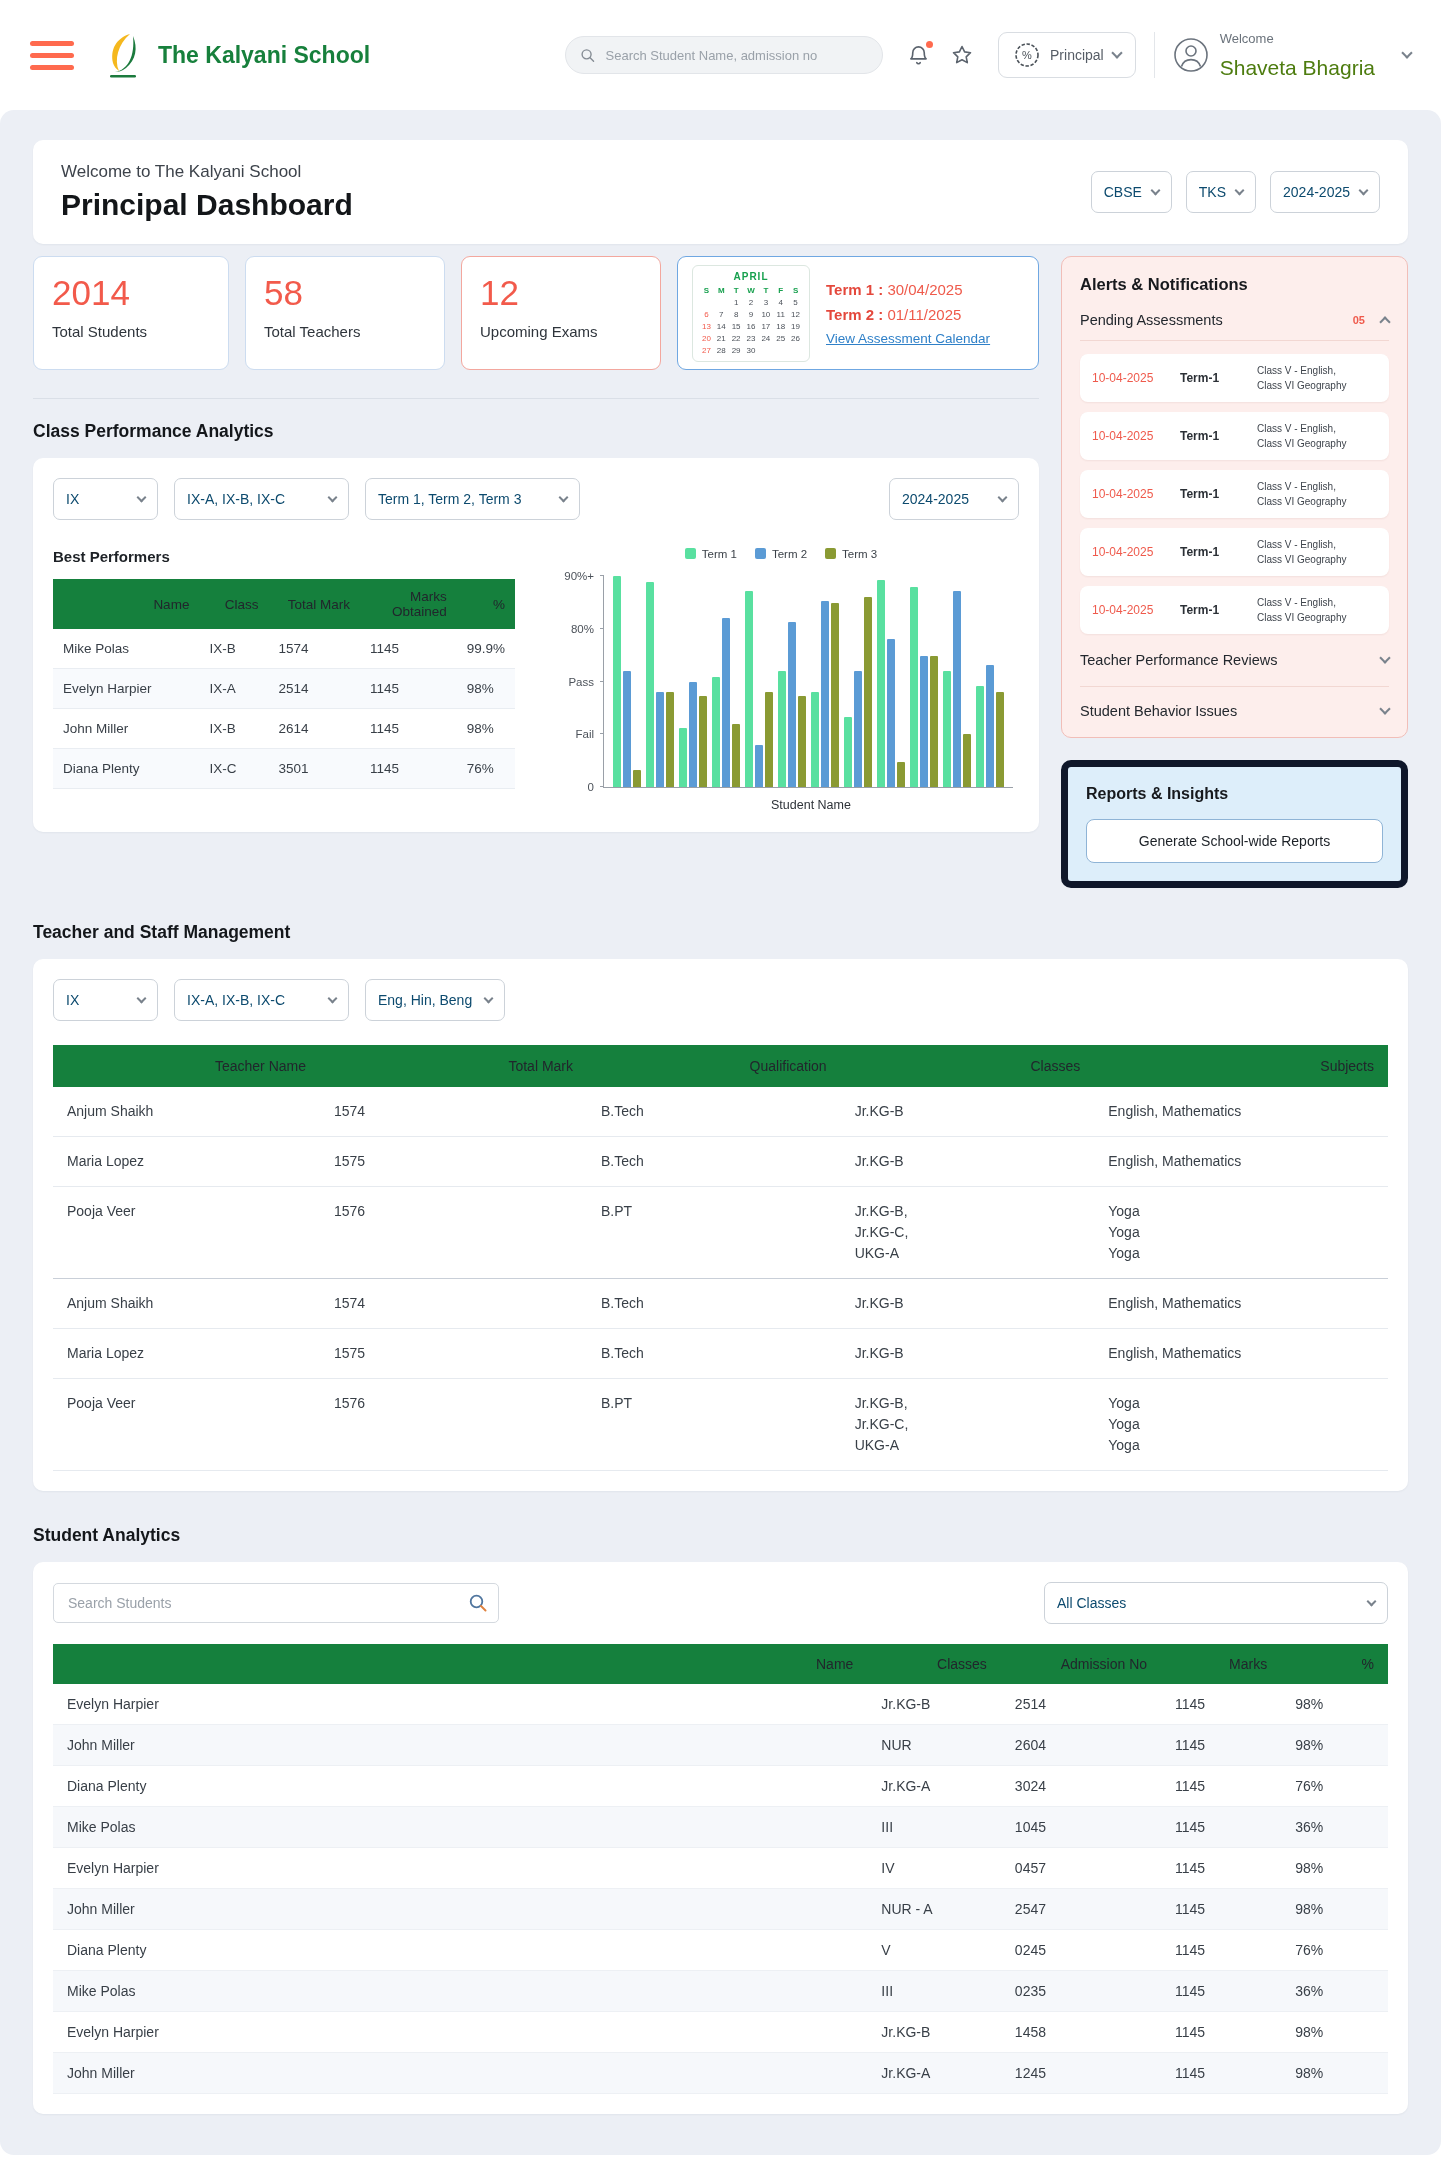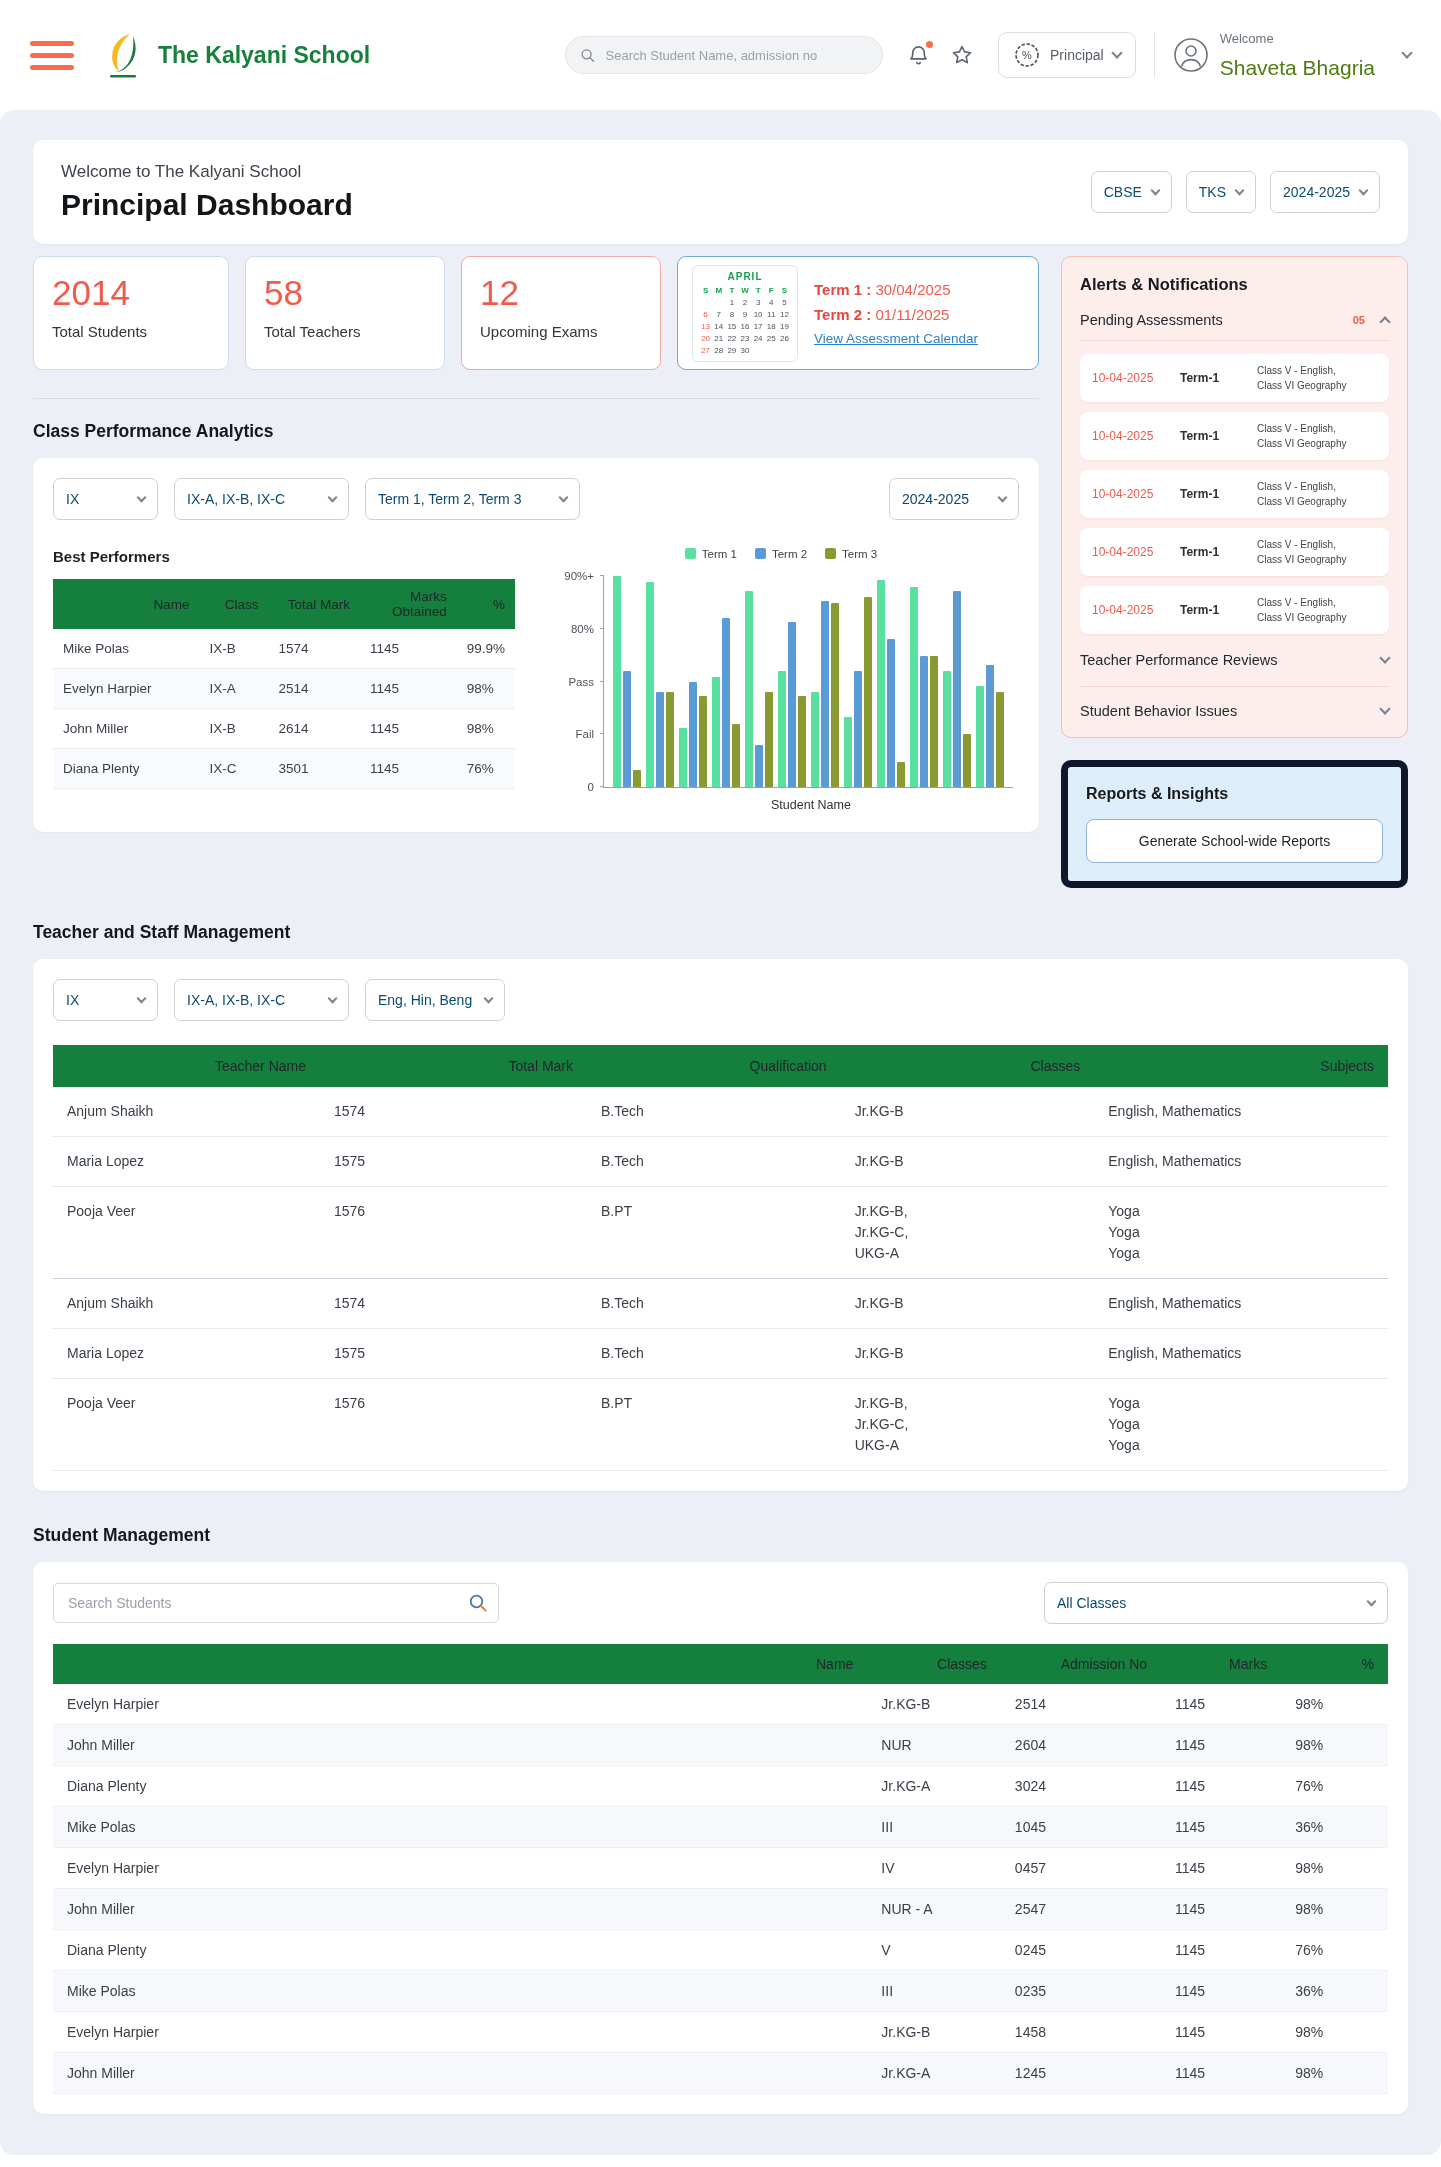--- a/index.html
+++ b/index.html
@@ -41,21 +41,21 @@
 
   
   .stats-row{display:flex;gap:16px;}
   .stat-card{background:#fff;border:1px solid #ccdcf0;border-radius:9px;padding:16px 18px;height:114px;}
   .stat-card .num{font-size:35px;color:#f25a4b;}
   .stat-card .lbl{font-size:15px;color:#2f353c;margin-top:10px;}
   .stat-students{width:196px;}
   .stat-teachers{width:200px;}
   .stat-exams{width:200px;border-color:#f3a79e;}
   .term-card{flex:1;border:1px solid #6fa7e2;border-radius:9px;background:#fff;display:flex;gap:16px;padding:10px 14px;height:114px;align-items:center;}
-  .mini-cal{width:106px;border:1px solid #dce7e0;border-radius:6px;padding:5px 6px;}
+  .mini-cal{width:118px;border:1px solid #dce7e0;border-radius:6px;padding:5px 6px;}
   .cal-title{text-align:center;font-size:10px;font-weight:700;color:#17a04e;letter-spacing:1px;}
   .cal-grid{display:grid;grid-template-columns:repeat(7,1fr);row-gap:1px;margin-top:3px;}
   .cal-cell{font-size:8px;text-align:center;color:#4c525a;line-height:11px;}
   .cal-head{color:#17a04e;font-weight:700;}
   .cal-sun{color:#f2594a;}
   .term-info{display:flex;flex-direction:column;justify-content:center;gap:8px;}
   .term-line{font-size:15px;color:#ef5a4b;}
   .term-line b{font-weight:700;color:#e4483c;}
   .cal-link{font-size:13.5px;color:#2f80c8;text-decoration:underline;cursor:pointer;}
 
@@ -598,21 +598,21 @@
 Jr.KG-C,
 UKG-A</td>
             <td>Yoga
 Yoga
 Yoga</td>
           </tr>
         </tbody>
     </table>
   </div>
 
-  <h2 class="section-heading mt">Student Management</h2>
+  <h2 class="section-heading mt">Student Analytics</h2>
   <div class="card student-card">
     <div class="student-top">
       <div class="student-search">
         <input placeholder="Search Students" style="">
         <svg width="20" height="20" viewBox="0 0 20 20" fill="none" stroke-linecap="round">
           <circle cx="8.5" cy="8.5" r="5.8" stroke="#4f759e" stroke-width="1.8"></circle>
             <path d="M13 13l4.5 4.5" stroke="#e0823f" stroke-width="2"></path>
         </svg>
       </div>
       <div class="select all-classes-select">

